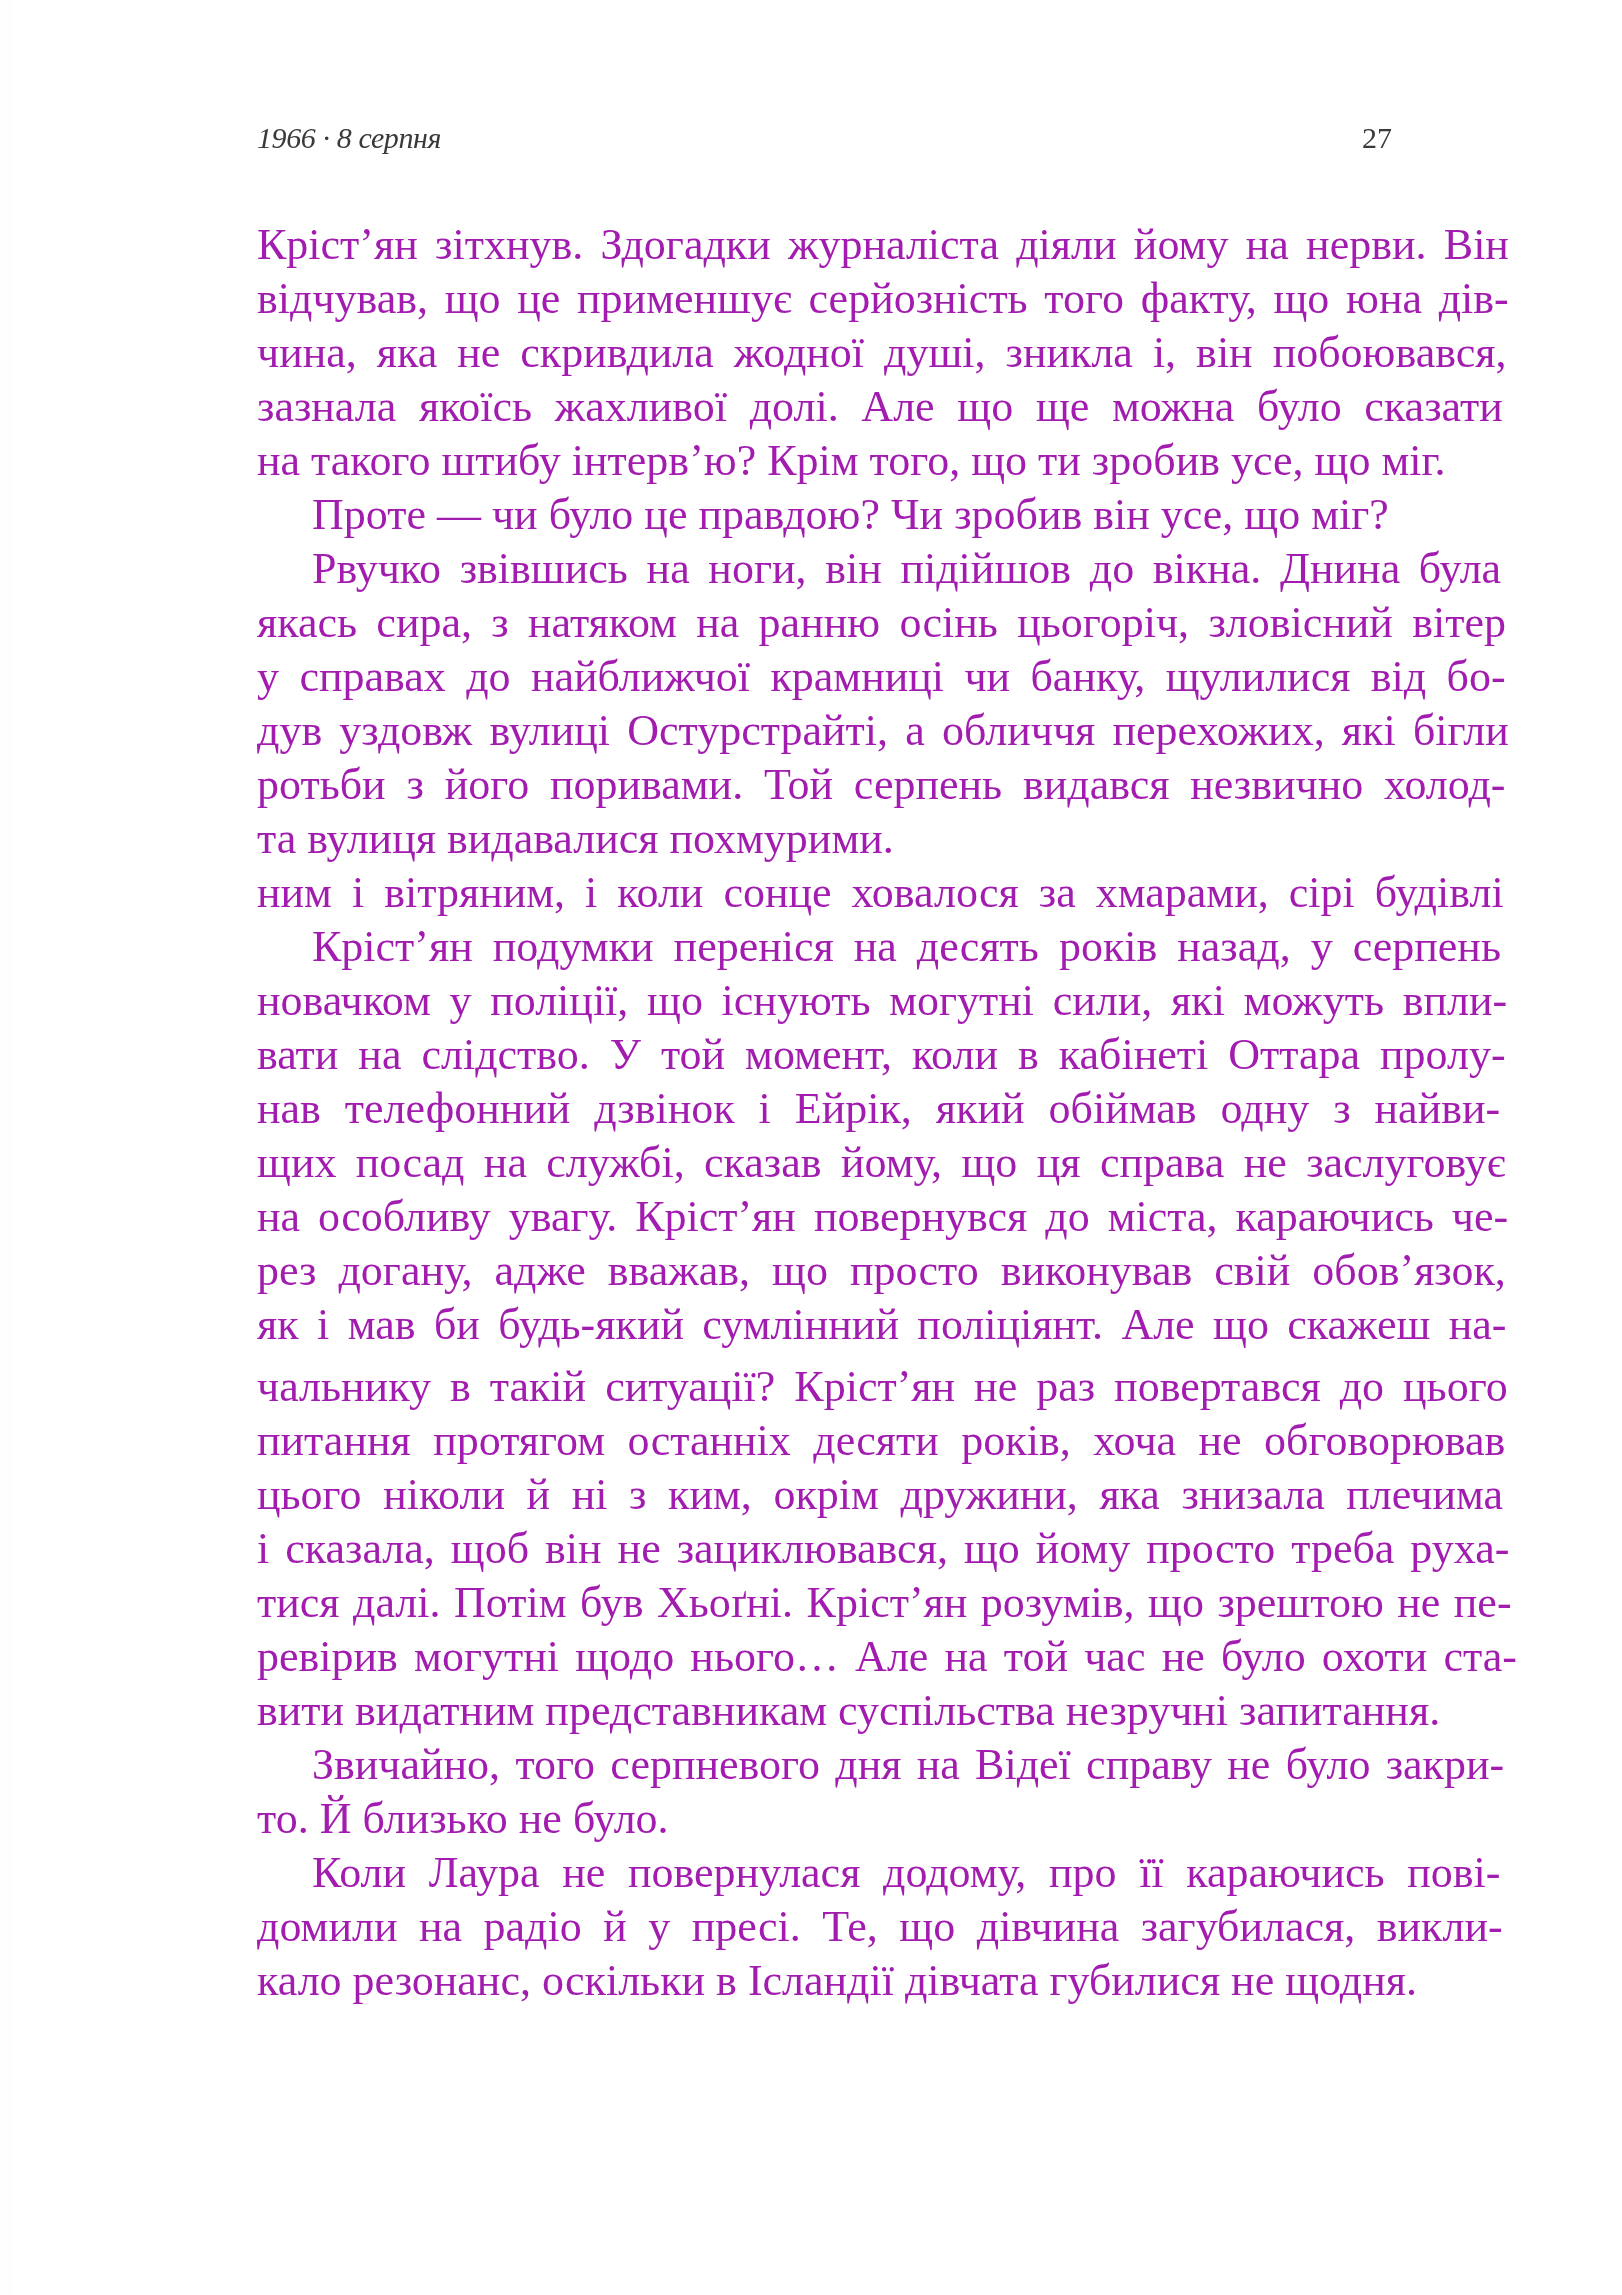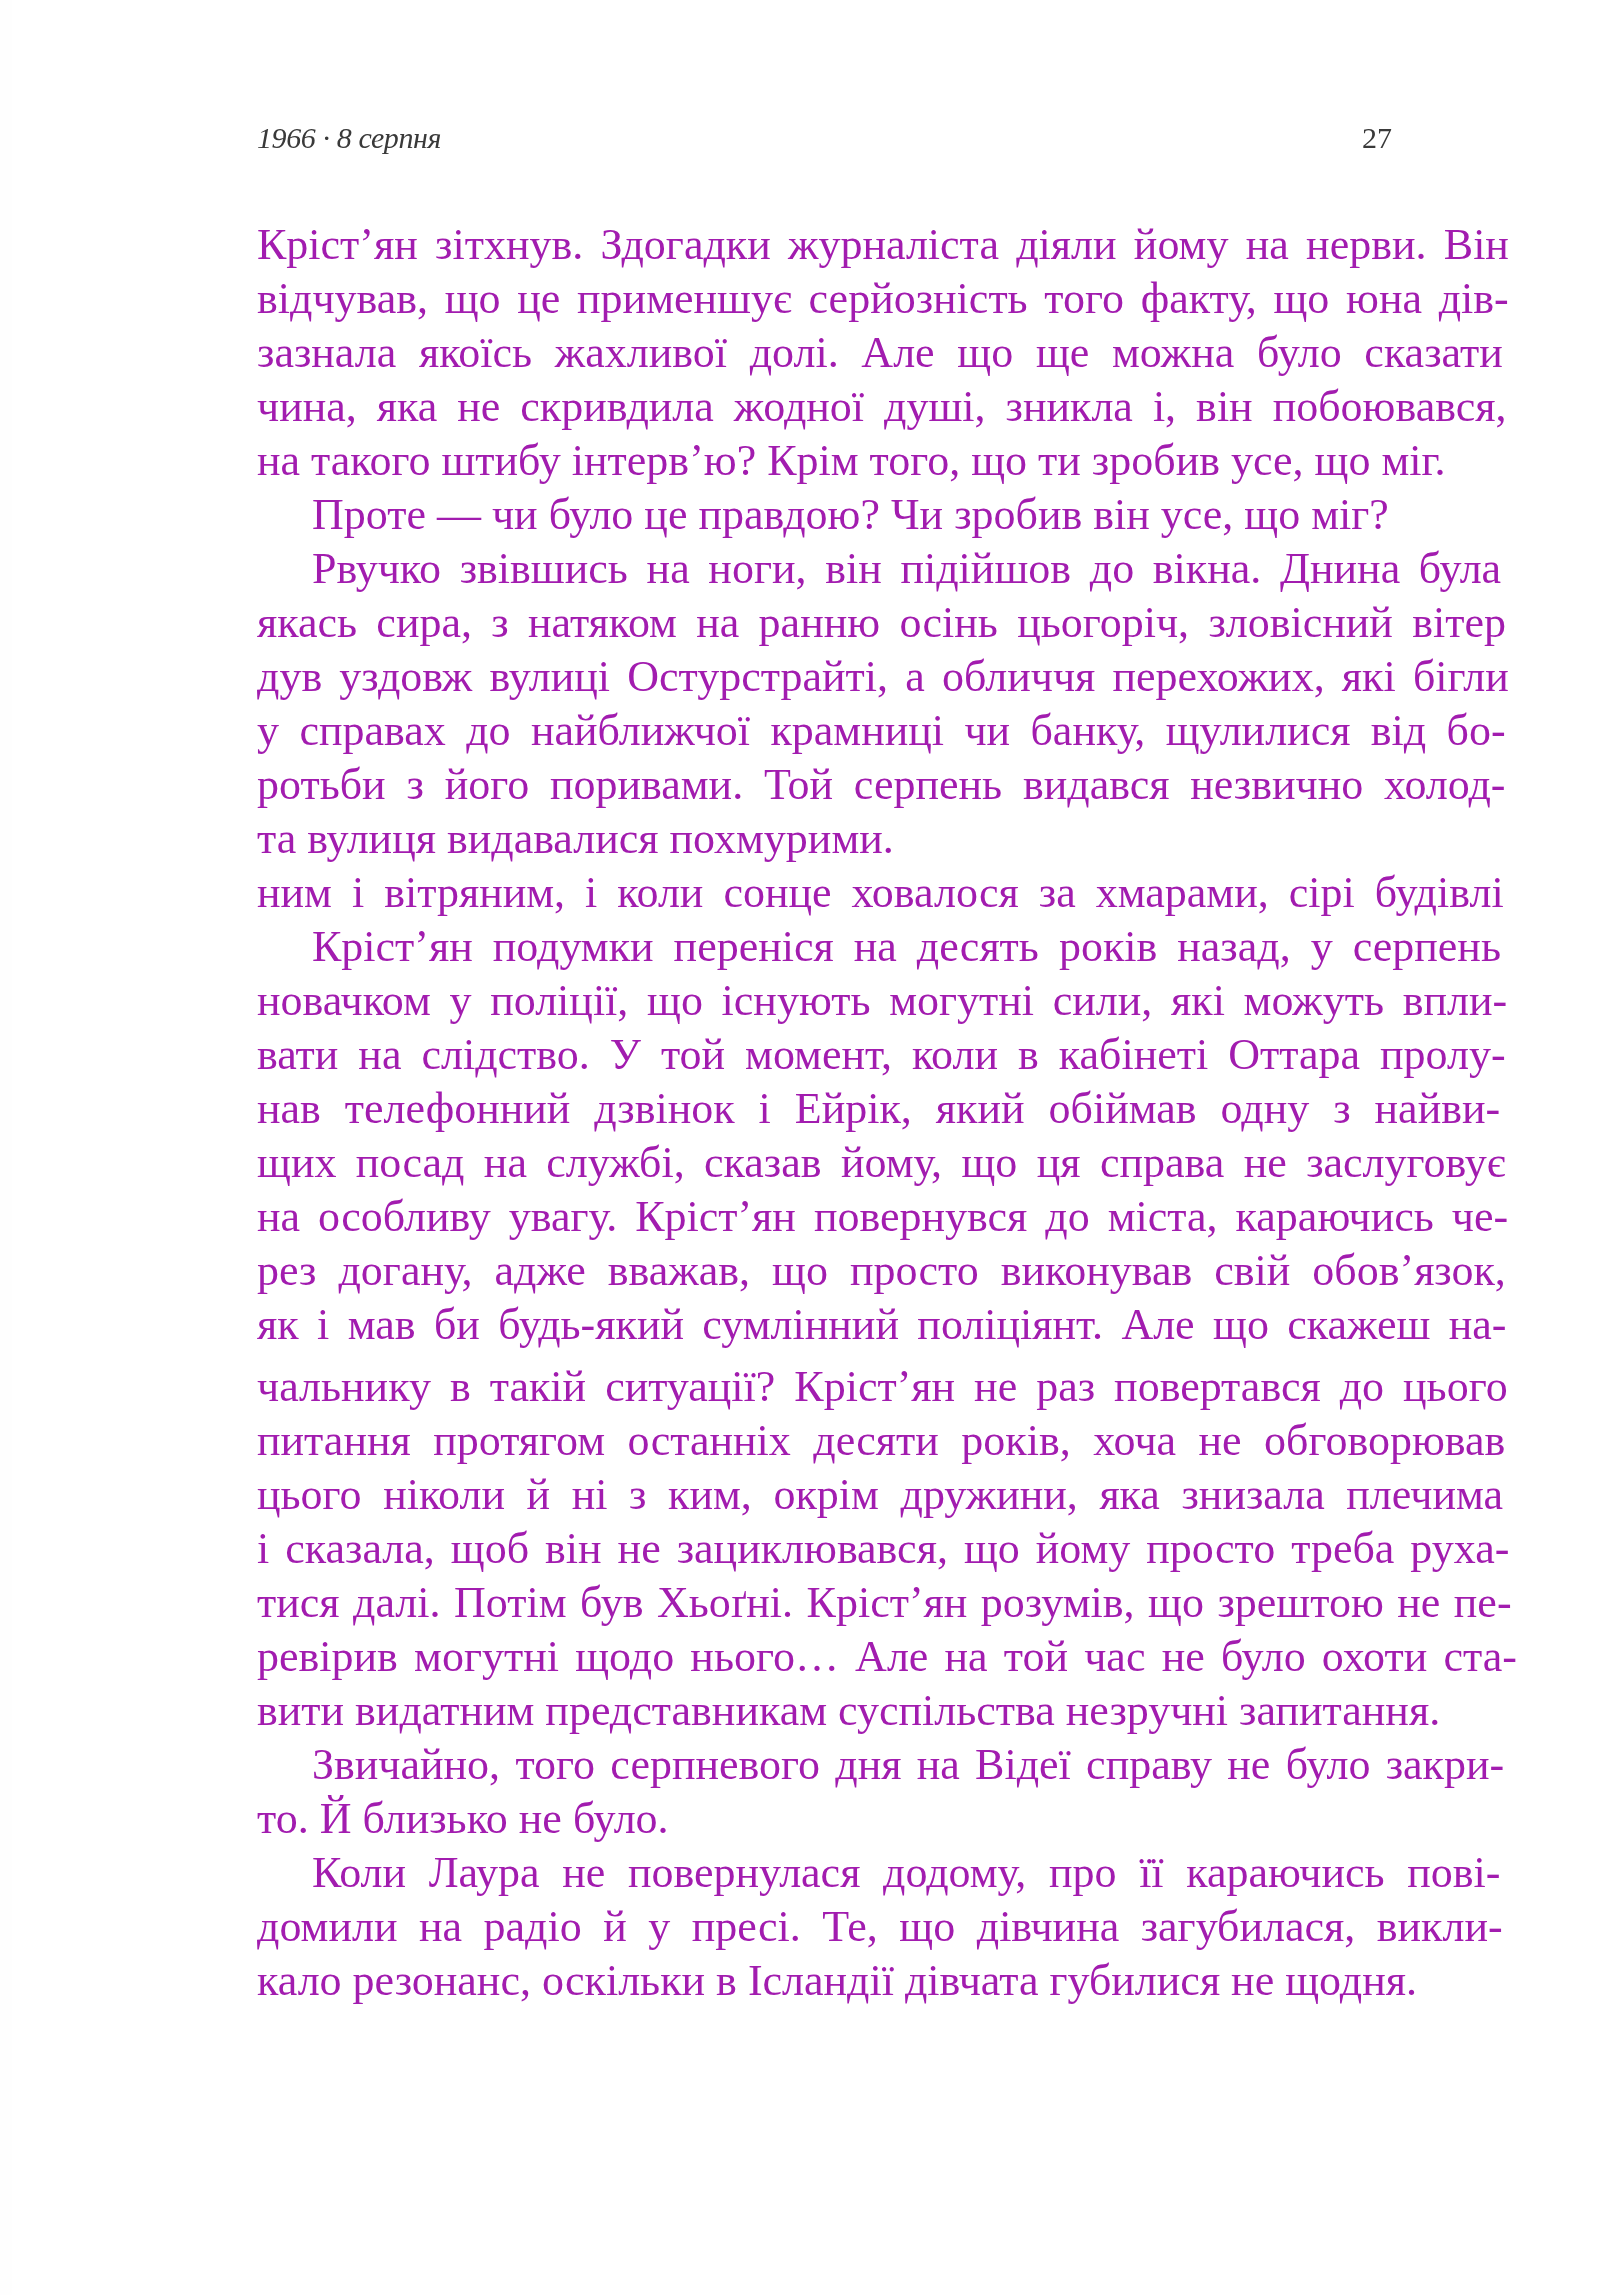--- a/index.html
+++ b/index.html
@@ -70,32 +70,32 @@
 <div class="page">
   <div class="running-head">
     <span class="running-title">1966 · 8 серпня</span>
     <span class="page-number">27</span>
   </div>
 
   <div class="body-text" id="body-text">
       <div class="paragraph">
         <span class="line" style="word-spacing: 6.3px; text-align-last: left;">Крістʼян зітхнув. Здогадки журналіста діяли йому на нерви. Він</span>
         <span class="line" style="word-spacing: 5.7px; text-align-last: left;">відчував, що це применшує серйозність того факту, що юна дів-</span>
+        <span class="line" style="word-spacing: 9px; text-align-last: left;">чина, яка не скривдила жодної душі, зникла і, він побоювався,</span>
         <span class="line" style="word-spacing: 11.7px; text-align-last: left;">зазнала якоїсь жахливої долі. Але що ще можна було сказати</span>
-        <span class="line" style="word-spacing: 9px; text-align-last: left;">чина, яка не скривдила жодної душі, зникла і, він побоювався,</span>
         <span class="line last">на такого штибу інтервʼю? Крім того, що ти зробив усе, що міг.</span>
       </div>
       <div class="paragraph">
         <span class="line indent last">Проте — чи було це правдою? Чи зробив він усе, що міг?</span>
       </div>
       <div class="paragraph">
         <span class="line indent" style="word-spacing: 7.7px; text-align-last: left;">Рвучко звівшись на ноги, він підійшов до вікна. Днина була</span>
         <span class="line" style="word-spacing: 8.3px; text-align-last: left;">якась сира, з натяком на ранню осінь цьогоріч, зловісний вітер</span>
+        <span class="line" style="word-spacing: 9.4px; text-align-last: left;">у справах до найближчої крамниці чи банку, щулилися від бо-</span>
         <span class="line" style="word-spacing: 6.2px; text-align-last: left;">дув уздовж вулиці Остурстрайті, а обличчя перехожих, які бігли</span>
-        <span class="line" style="word-spacing: 9.4px; text-align-last: left;">у справах до найближчої крамниці чи банку, щулилися від бо-</span>
         <span class="line" style="word-spacing: 9.8px; text-align-last: left;">ротьби з його поривами. Той серпень видався незвично холод-</span>
         <span class="line last">та вулиця видавалися похмурими.</span>
         <span class="line" style="word-spacing: 9px; text-align-last: left;">ним і вітряним, і коли сонце ховалося за хмарами, сірі будівлі</span>
       </div>
       <div class="paragraph">
         <span class="line indent" style="word-spacing: 9px; text-align-last: left;">Крістʼян подумки переніся на десять років назад, у серпень</span>
         <span class="line" style="word-spacing: 7.7px; text-align-last: left;">новачком у поліції, що існують могутні сили, які можуть впли-</span>
         <span class="line" style="word-spacing: 9px; text-align-last: left;">вати на слідство. У той момент, коли в кабінеті Оттара пролу-</span>
         <span class="line" style="word-spacing: 13px; text-align-last: left;">нав телефонний дзвінок і Ейрік, який обіймав одну з найви-</span>
         <span class="line" style="word-spacing: 8.4px; text-align-last: left;">щих посад на службі, сказав йому, що ця справа не заслуговує</span>

